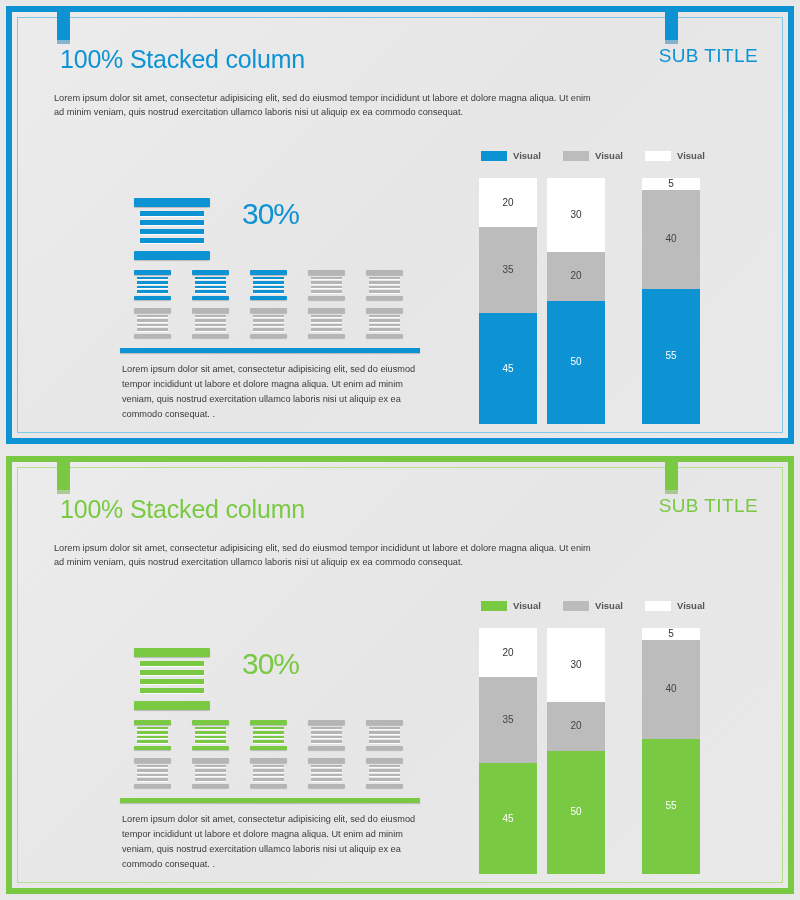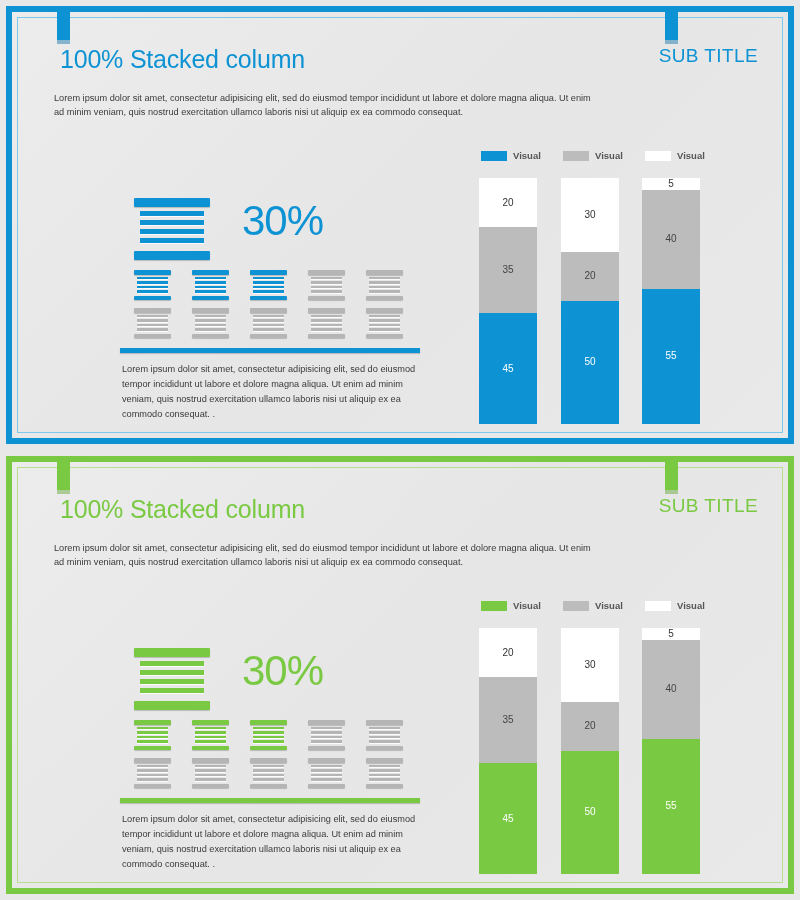--- a/index.html
+++ b/index.html
@@ -68,21 +68,21 @@
     position:absolute; left:42px; top:80px;
     width:540px;
     font-size:9.2px; line-height:1.52;
     color:#3a3a3a;
   }
 
   
   .big-icon { position:absolute; left:122px; top:186px; }
   .pct {
     position:absolute; left:230px; top:185px;
-    font-size:42px; font-weight:400;
+    font-size:30px; font-weight:400;
     color:var(--accent);
     letter-spacing:-1px;
   }
 
   
   .spool { position:relative; }
   .spool .flange {
     background:var(--sp-color);
     border-radius:1px;
     box-shadow:0 1px 1px rgba(0,0,0,.20);
@@ -153,21 +153,21 @@
   .swatch {
     width:26px; height:10px; display:inline-block;
   }
 
   .plot { position:absolute; left:0; top:28px; width:250px; height:250px; }
   .bar-col {
     position:absolute; bottom:4px; width:58px;
     display:flex; flex-direction:column;
   }
   .bar-col.c0 { left:12px; }
-  .bar-col.c1 { left:94px; }
+  .bar-col.c1 { left:80px; }
   .bar-col.c2 { left:175px; }
 
   .seg {
     position:relative;
     display:flex; align-items:center; justify-content:center;
     font-size:10px;
     line-height:1;
   }
   .seg.white { background:#ffffff; color:#333; }
   .seg.gray  { background:#bcbcbc; color:#444; }

